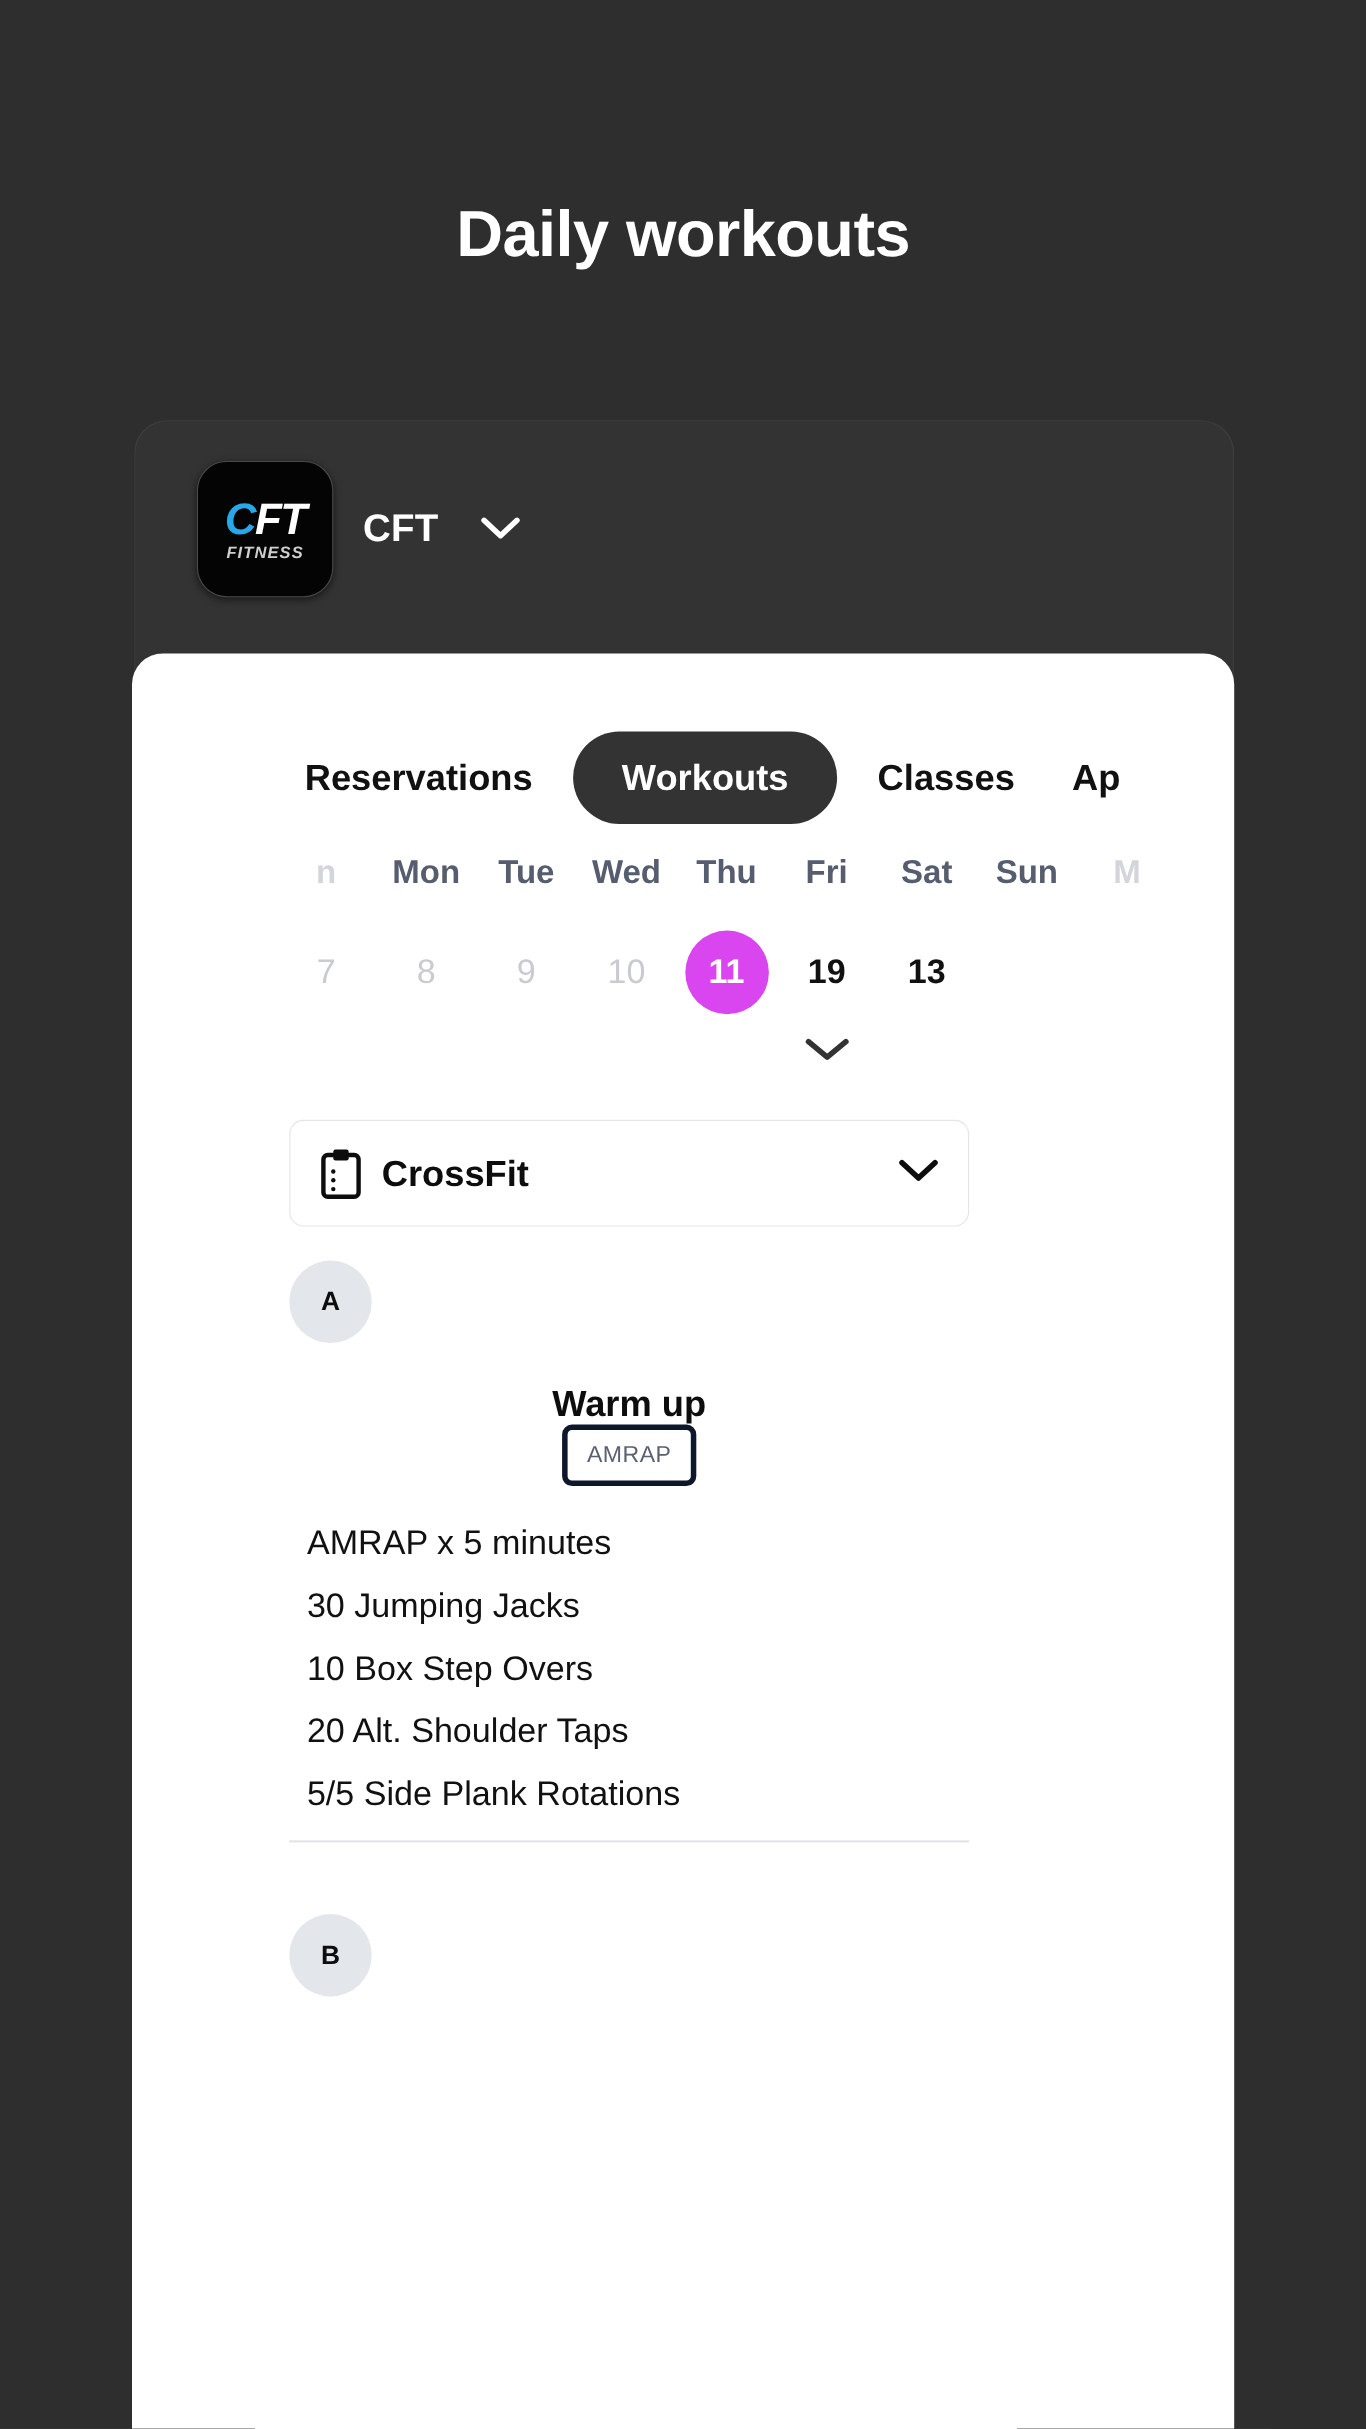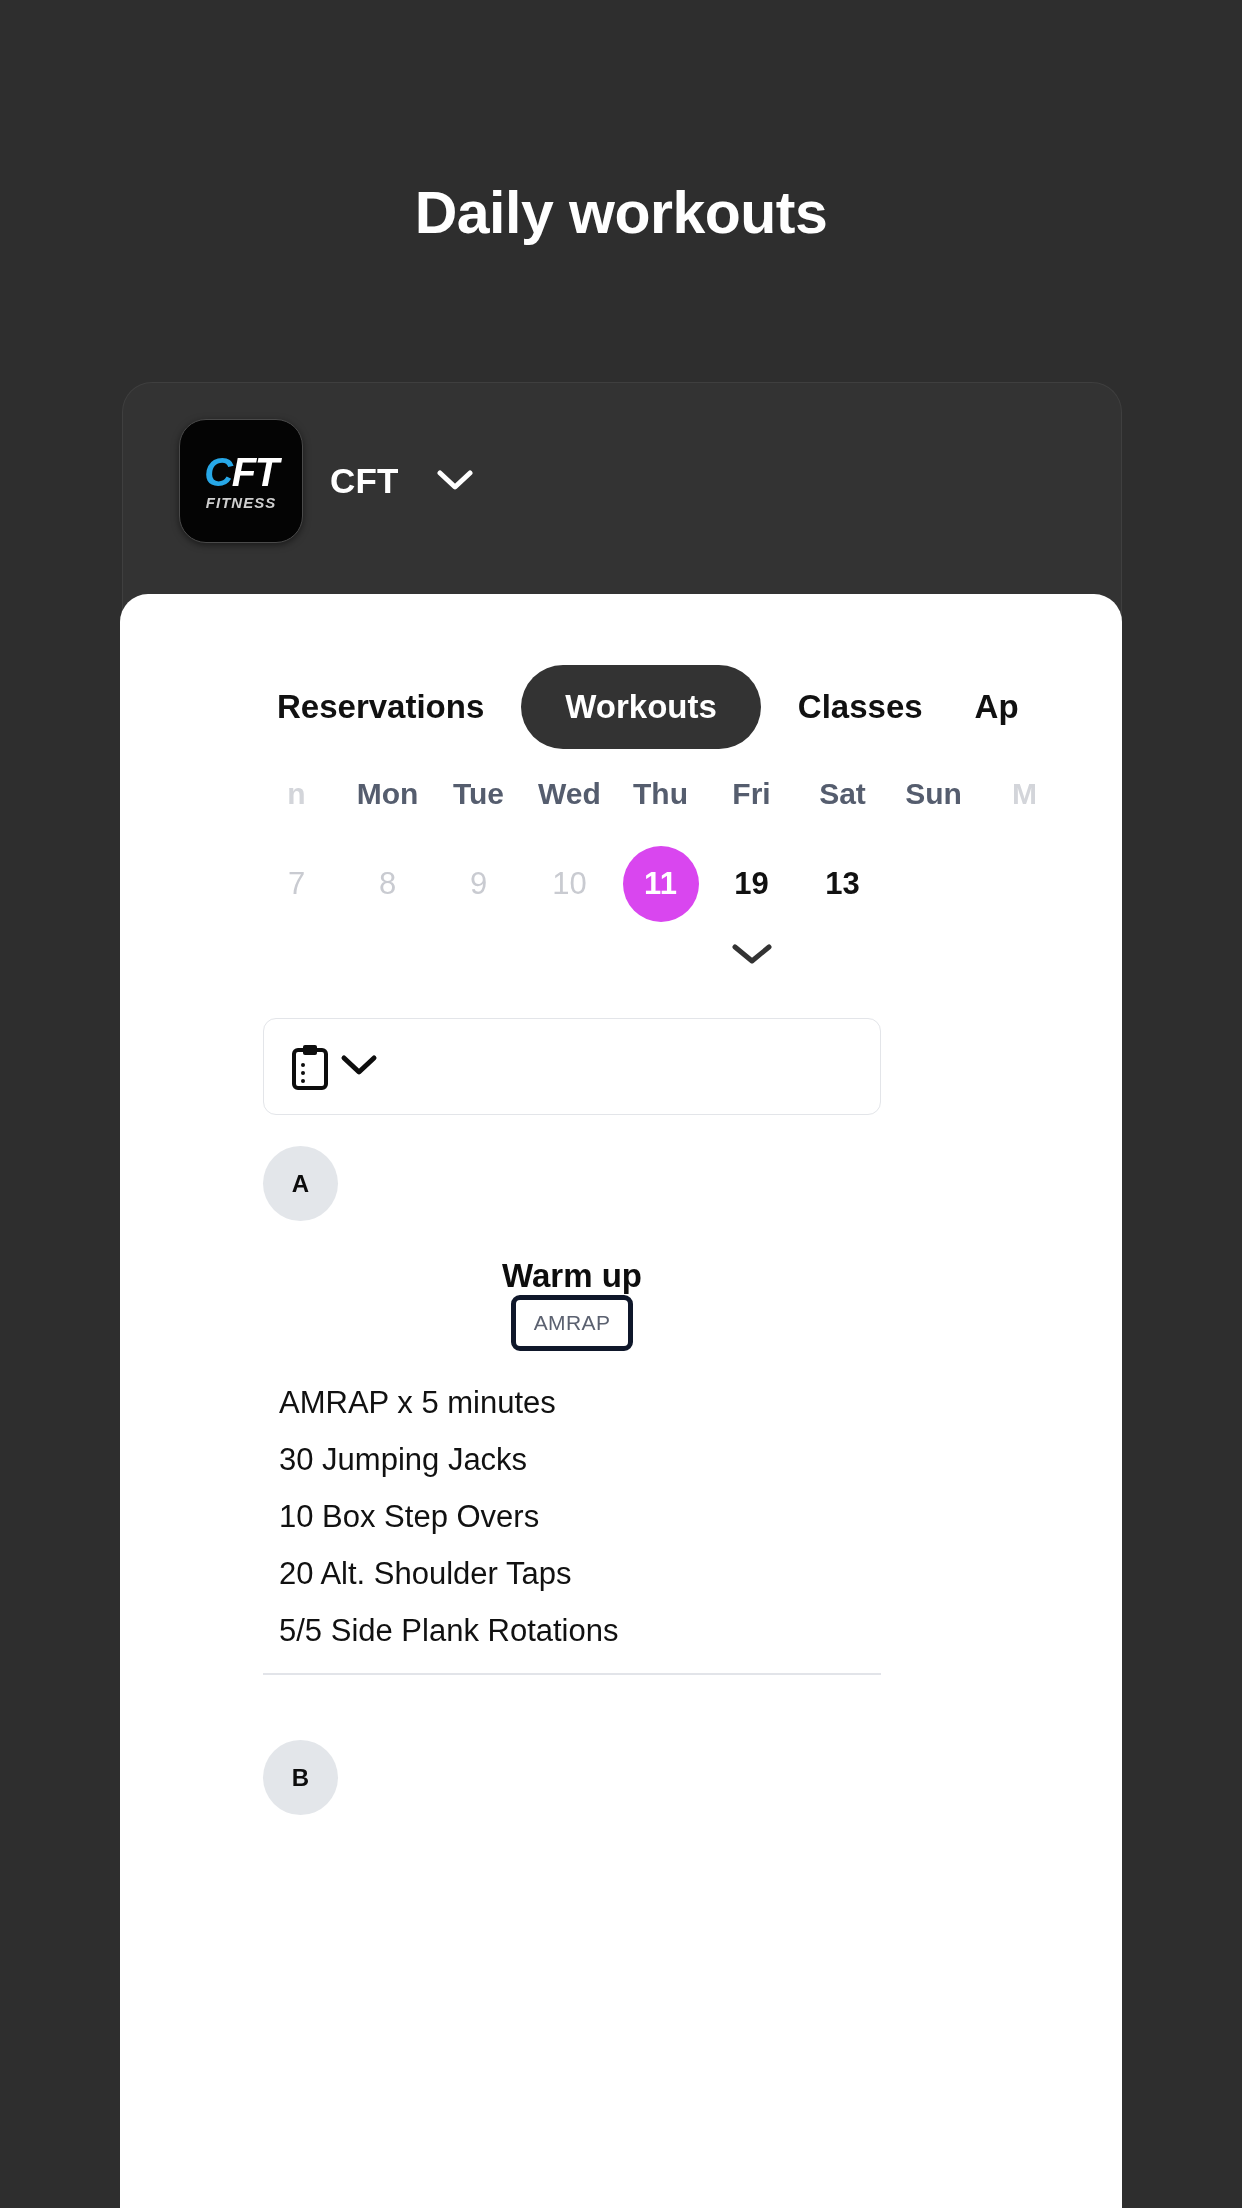--- a/index.html
+++ b/index.html
@@ -282,20 +282,21 @@
       <div class="program-select">
         <span class="program-icon">
           <svg width="40" height="48" viewBox="0 0 40 48" fill="none">
             <rect x="4" y="7" width="32" height="38" rx="4" stroke="#0d0d0d" stroke-width="4"></rect>
             <rect x="13" y="2" width="14" height="10" rx="2" fill="#0d0d0d"></rect>
             <circle cx="13" cy="22" r="2" fill="#0d0d0d"></circle>
             <circle cx="13" cy="30" r="2" fill="#0d0d0d"></circle>
             <circle cx="13" cy="38" r="2" fill="#0d0d0d"></circle>
           </svg>
         </span>
+        <span class="program-label">CrossFit</span>
         <span>
           <svg width="38" height="22" viewBox="0 0 38 22" fill="none">
             <path d="M4 4 L19 18 L34 4" stroke="#0d0d0d" stroke-width="5" stroke-linecap="round" stroke-linejoin="round"></path>
           </svg>
         </span>
       </div>
 
       <div class="block-avatar">
         <span>A</span>
       </div>

